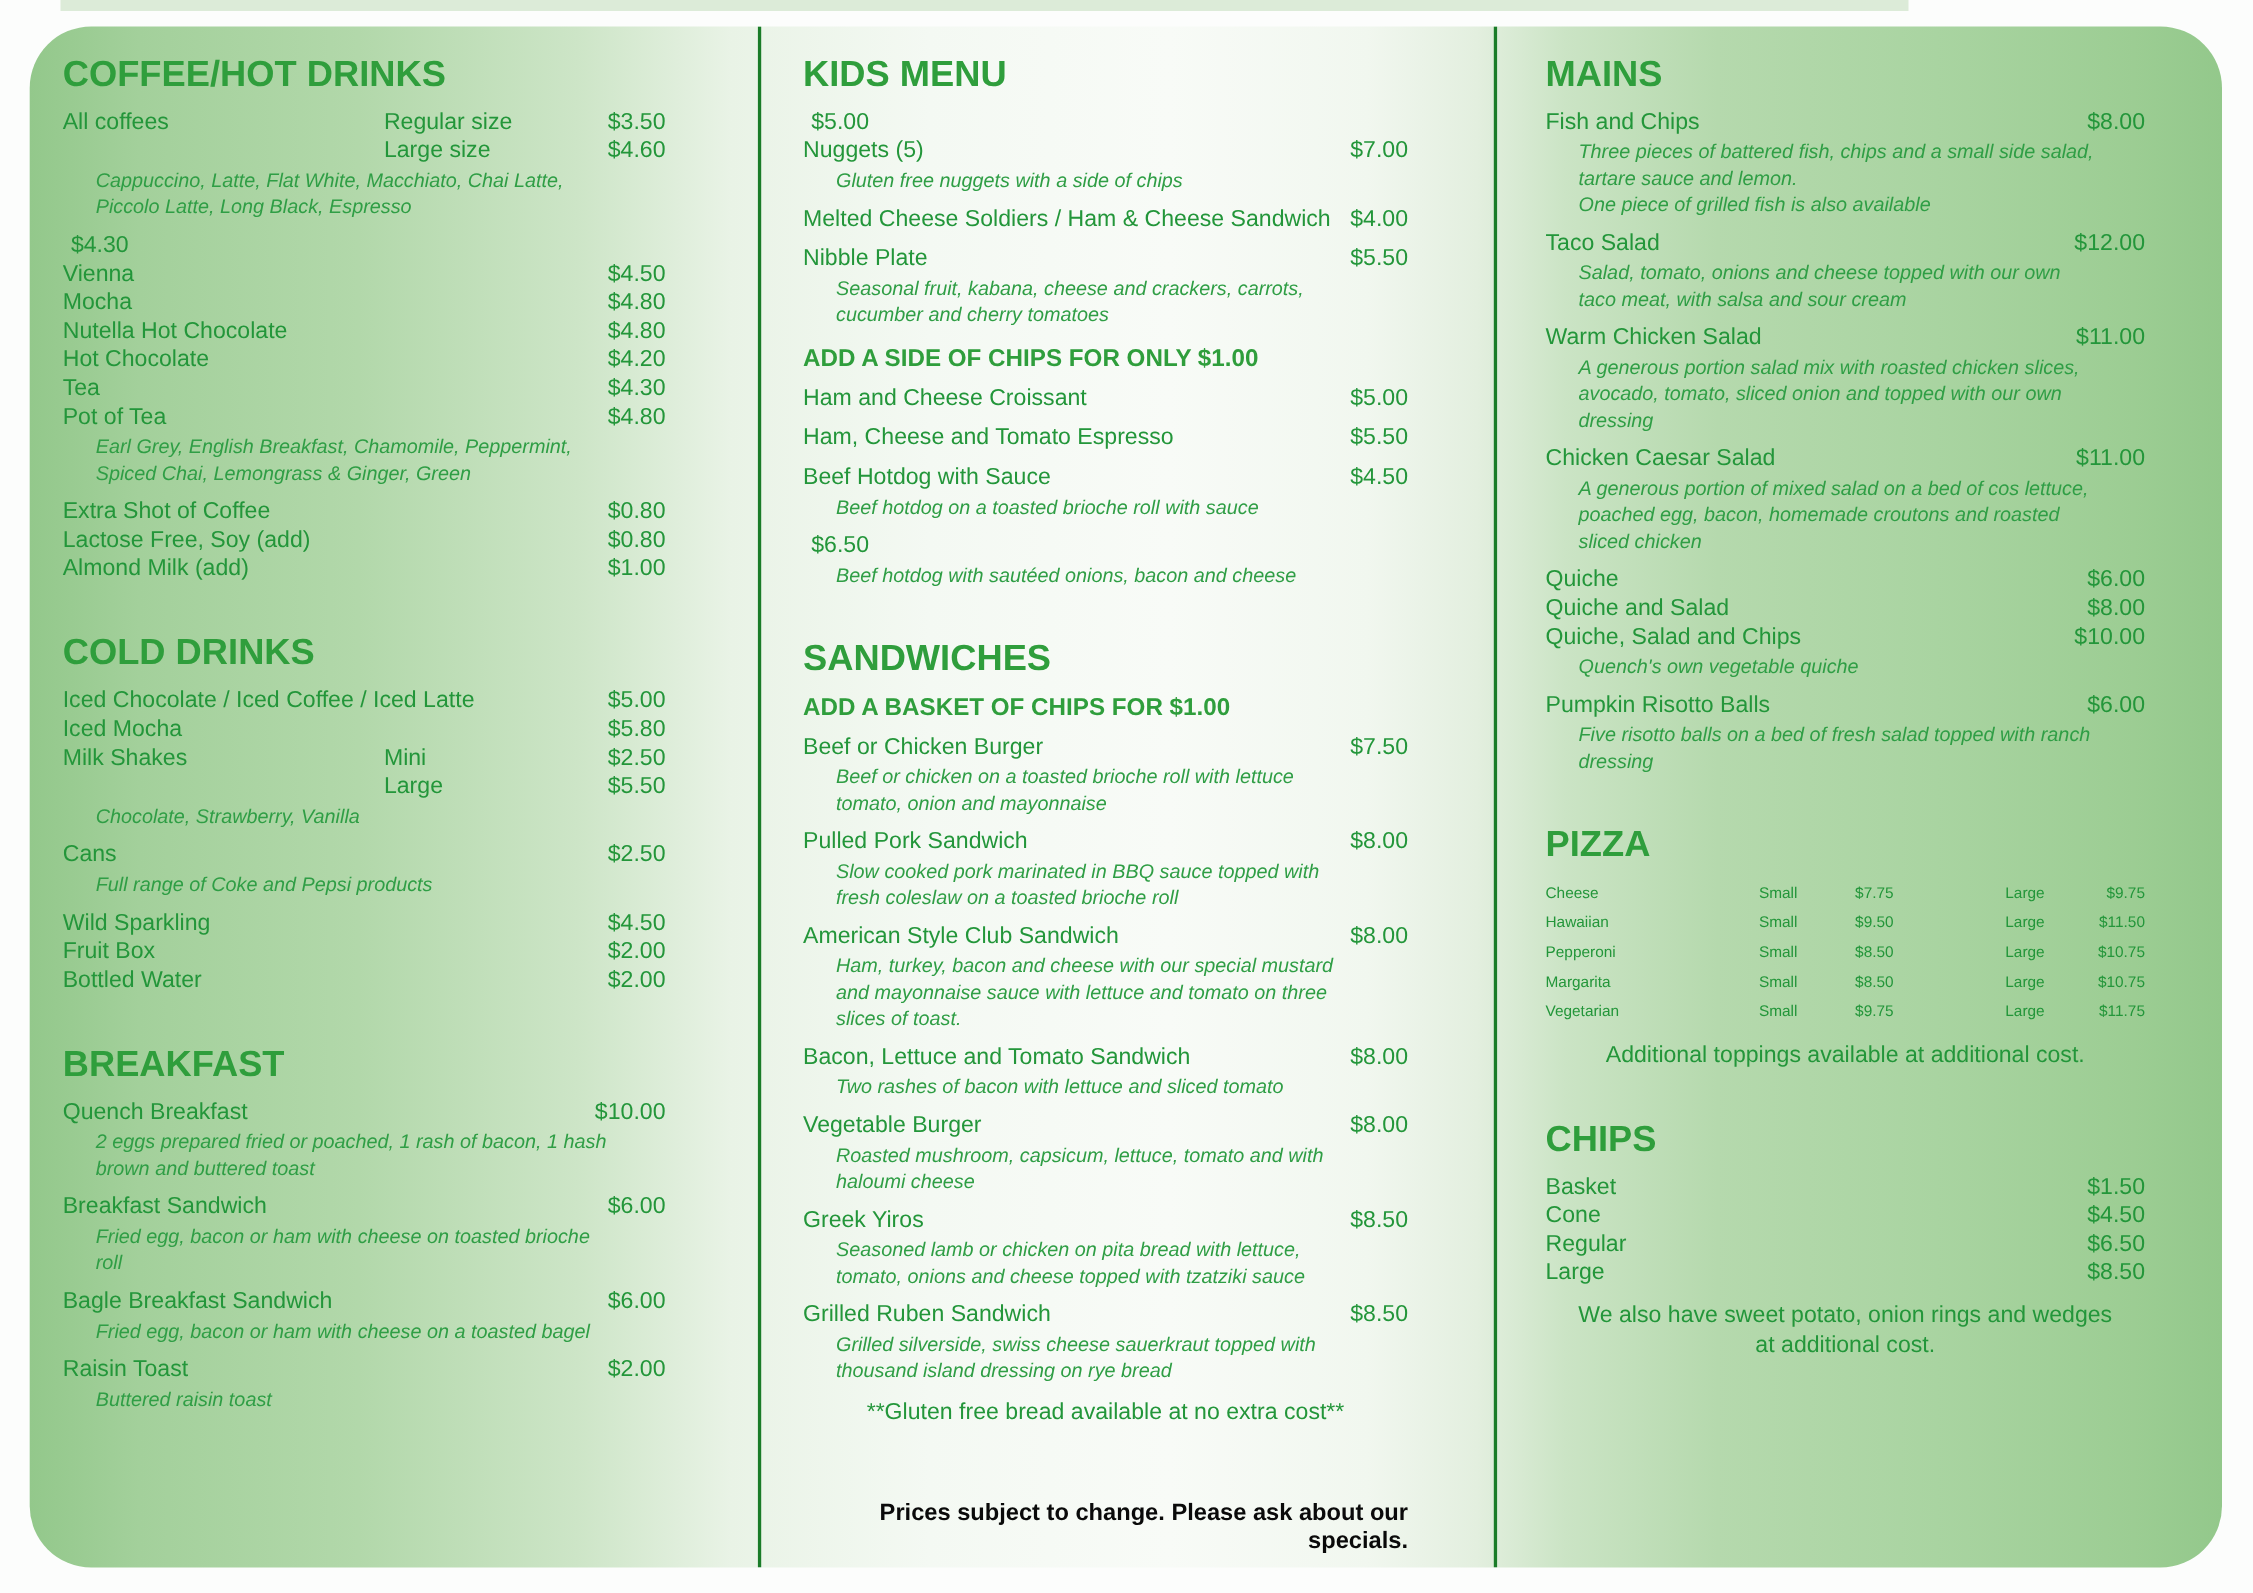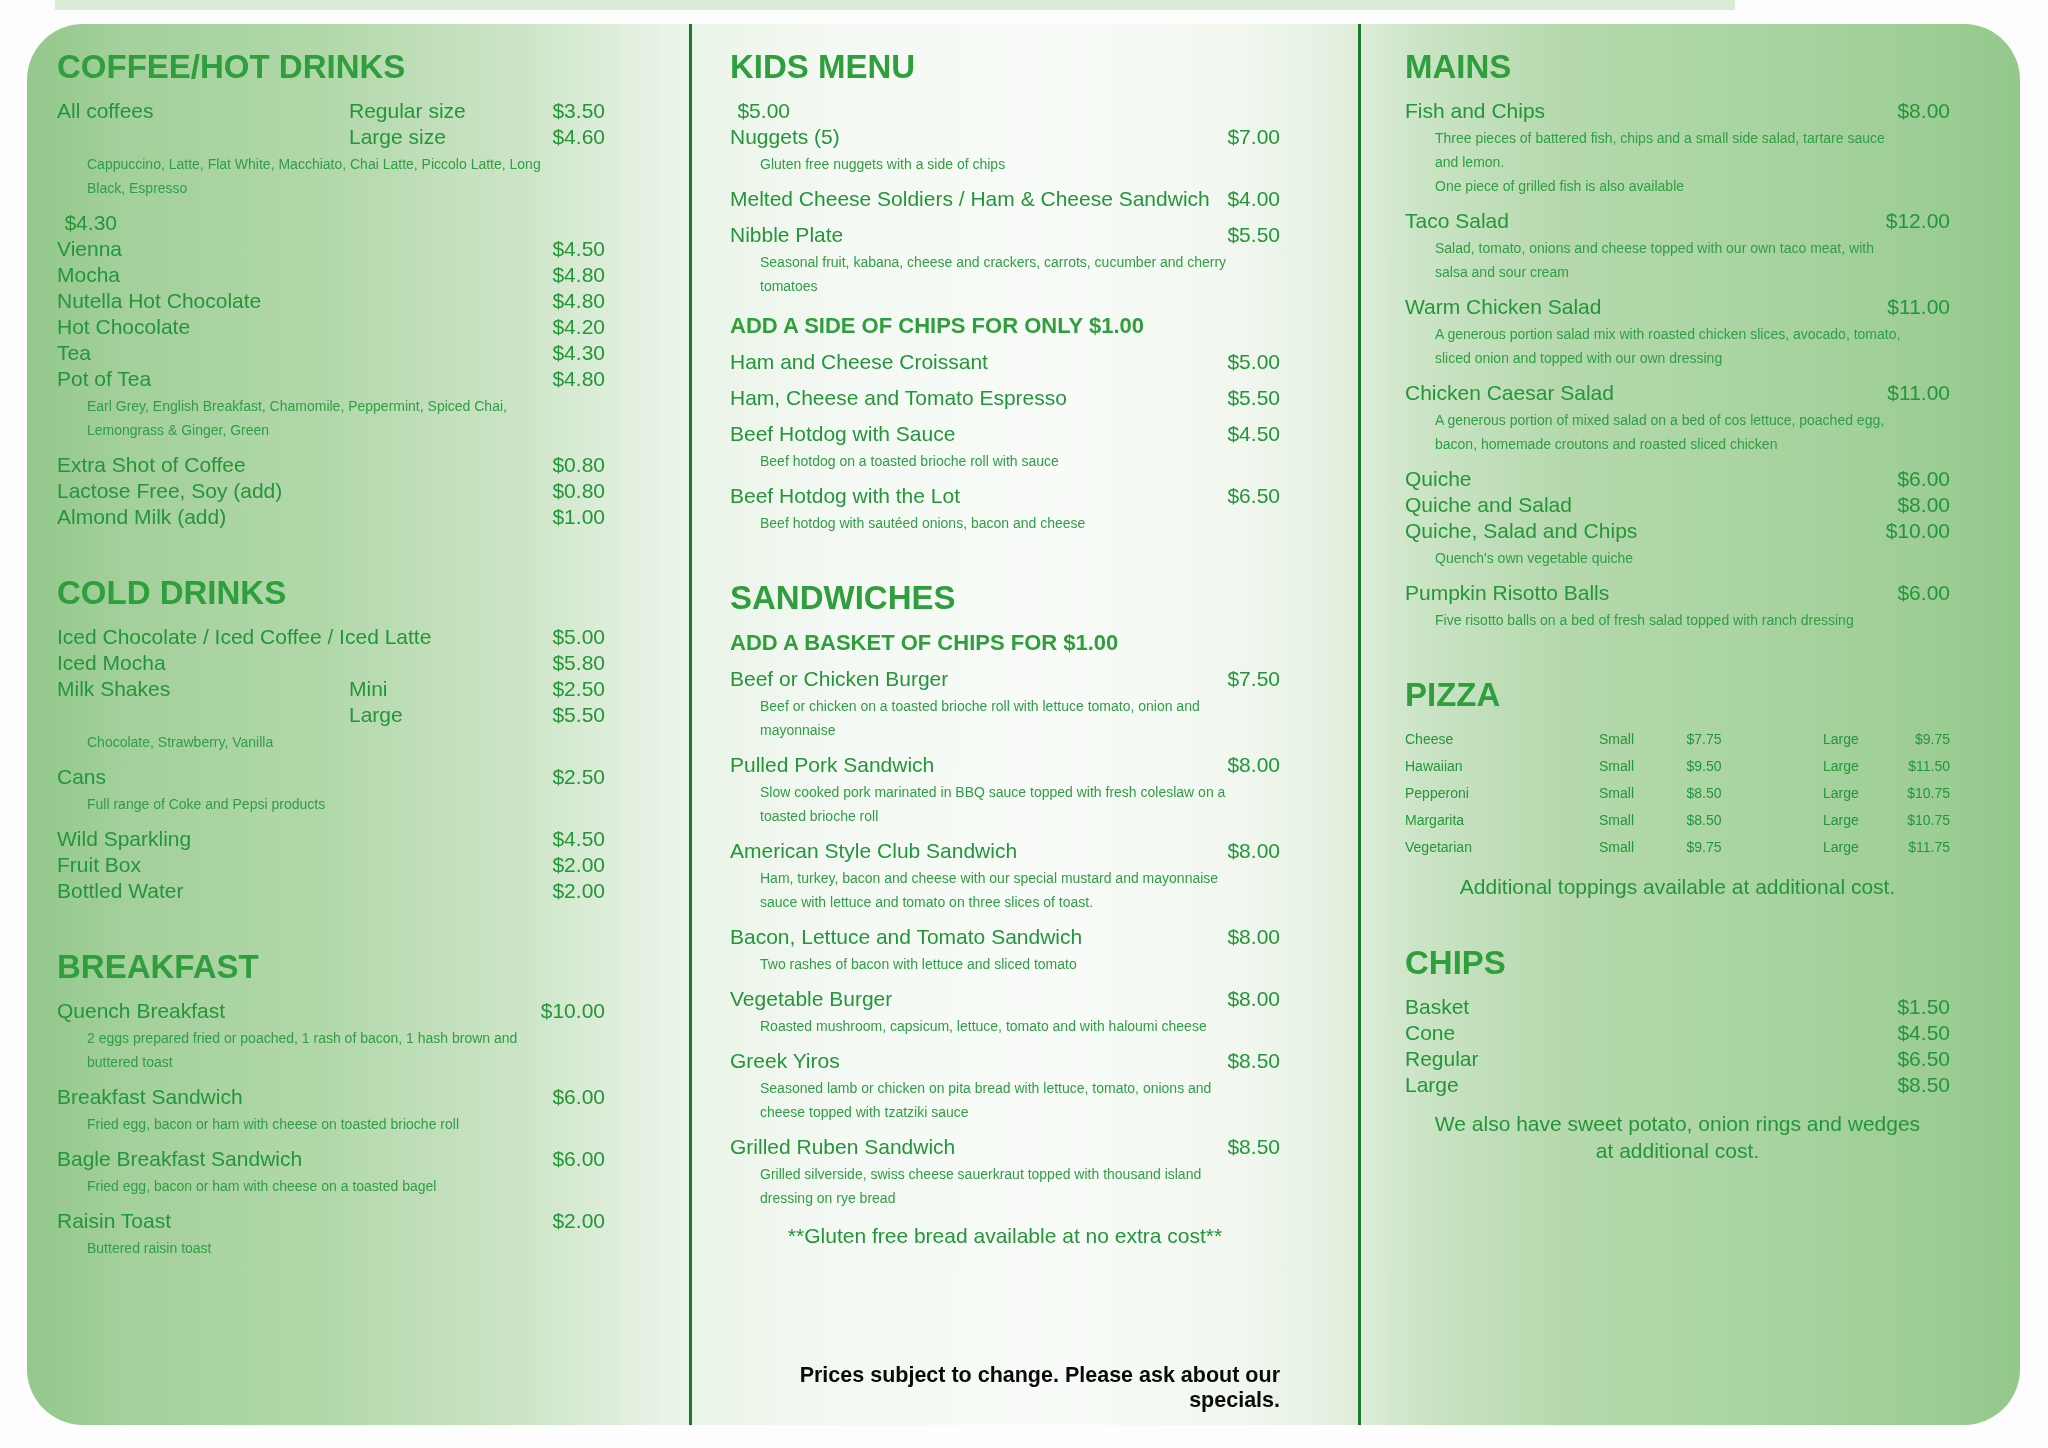--- a/index.html
+++ b/index.html
@@ -37,21 +37,21 @@
   .row-item{
     position:relative;display:flex;align-items:baseline;
     font-size:21px;line-height:26px;color:#23963a;margin-top:10px;
   }
   .row-item.grouped{margin-top:0}
   .item-name{flex:1 1 auto;padding-right:8px}
   .item-size{position:absolute;left:292px}
   .item-price{flex:0 0 auto;text-align:right;min-width:60px}
 
   .row-desc{
-    font-size:14px;line-height:24px;color:#2f9e45;
+    font-style:italic;font-size:18px;line-height:24px;color:#2f9e45;
     margin:2px 0 10px 30px;max-width:470px;
   }
   .row-desc + .row-desc{margin-top:-10px}
 
   .row-subhead{
     font-weight:bold;font-size:22px;line-height:27px;color:#2f9e3c;
     margin:14px 0 8px;
   }
   .section-title + .row-subhead{margin-top:2px}
 
@@ -228,21 +228,20 @@
         <div class="row-item">
           <span class="item-name">Ham, Cheese and Tomato Espresso</span>
           <span class="item-price">$5.50</span>
         </div>
         <div class="row-item">
           <span class="item-name">Beef Hotdog with Sauce</span>
           <span class="item-price">$4.50</span>
         </div>
         <div class="row-desc">Beef hotdog on a toasted brioche roll with sauce</div>
         <div class="row-item">
-          <span class="item-name">Beef Hotdog with the Lot</span>
           <span class="item-price">$6.50</span>
         </div>
         <div class="row-desc">Beef hotdog with sautéed onions, bacon and cheese</div>
       </div>
       <div class="menu-section">
         <div class="section-title">SANDWICHES</div>
         <div class="row-subhead">ADD A BASKET OF CHIPS FOR $1.00</div>
         <div class="row-item">
           <span class="item-name">Beef or Chicken Burger</span>
           <span class="item-price">$7.50</span>

